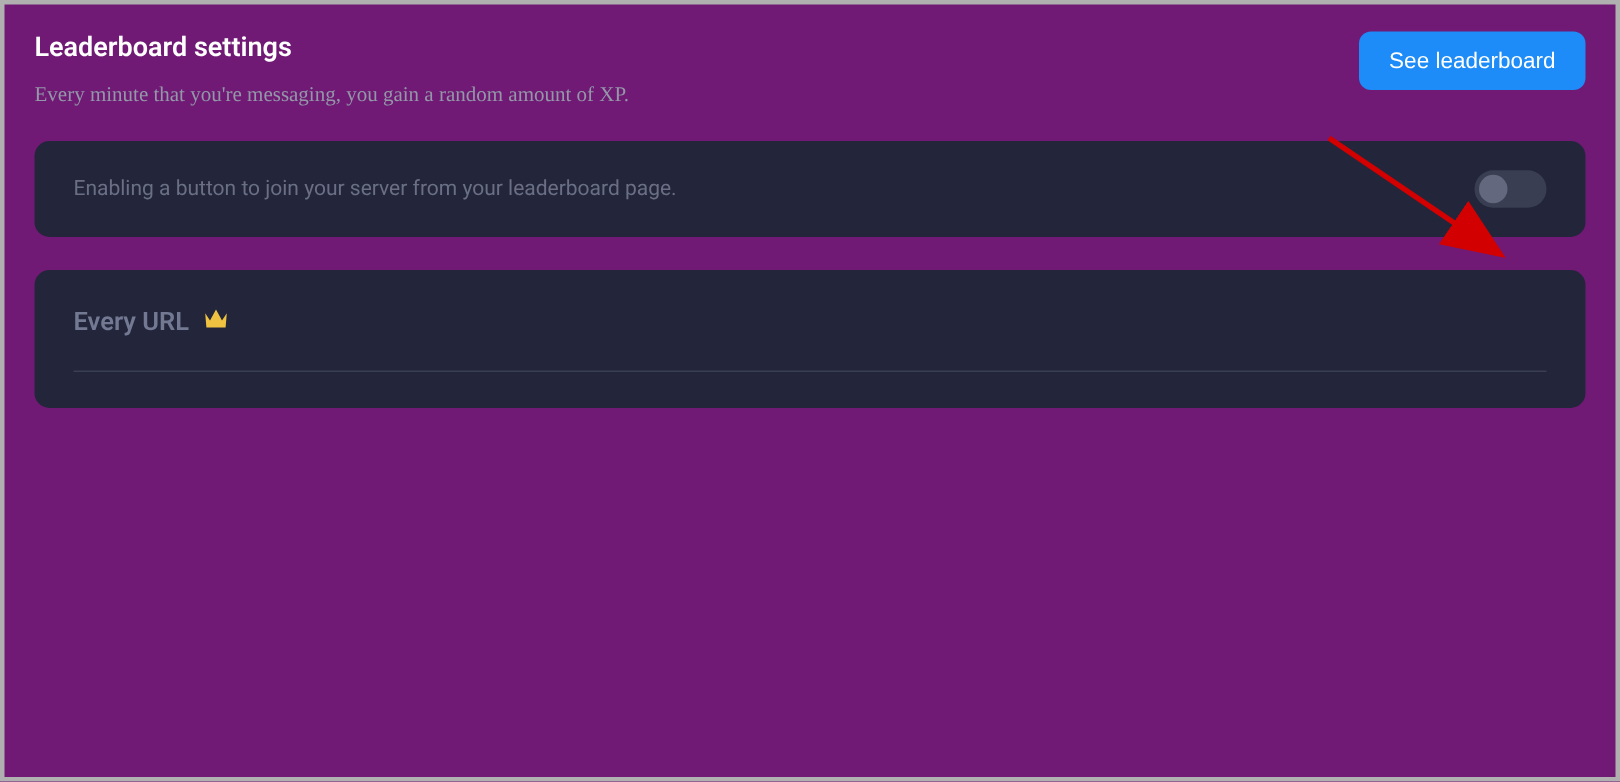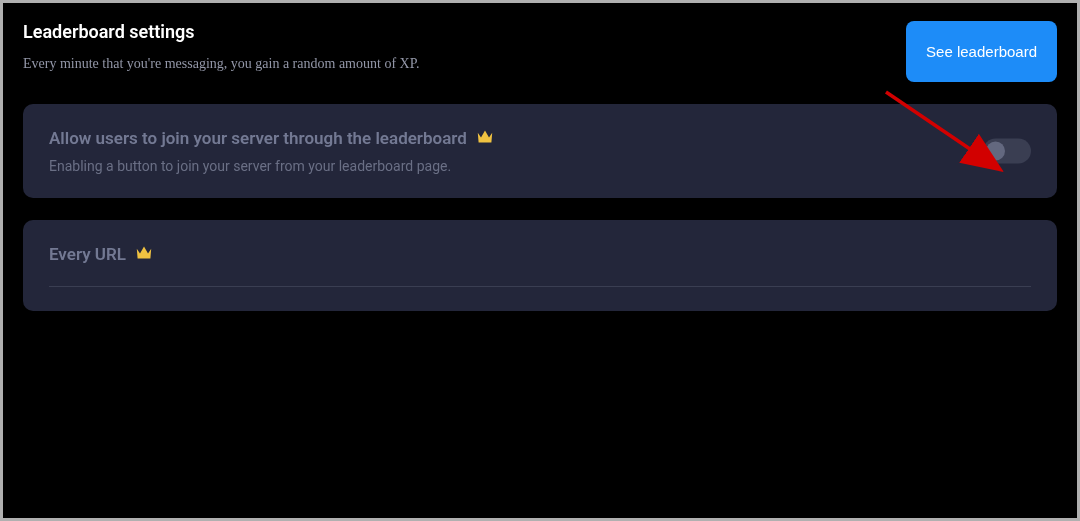--- a/index.html
+++ b/index.html
@@ -5,21 +5,21 @@
     * { margin: 0; padding: 0; box-sizing: border-box; }
     body {
       background: #b0b0b0;
       font-family: -apple-system, BlinkMacSystemFont, "Segoe UI", Roboto, sans-serif;
       width: 1080px;
       height: 521px;
       overflow: hidden;
       padding: 3px;
     }
     .wrap {
-      background: #000000;
+      background: #701a75;
       width: 100%;
       height: 100%;
       color: #fff;
       padding: 18px 20px;
     }
     .header {
       display: flex;
       justify-content: space-between;
       align-items: flex-start;
       margin-bottom: 16px;
@@ -34,21 +34,21 @@
     .page-subtitle {
       font-size: 14px;
       color: #9397a8;
       font-family: Liberation Serif, serif;
     }
     .see-btn {
       background: #1d8cf8;
       color: #fff;
       border: none;
       border-radius: 8px;
-      padding: 22px 20px;
+      padding: 11px 20px;
       font-size: 15px;
       font-weight: 500;
       cursor: pointer;
     }
     .card {
       background: #23263a;
       border-radius: 10px;
       padding: 24px 26px;
       margin-top: 22px;
       position: relative;
@@ -125,28 +125,20 @@
   <div class="header">
     <div class="header-left">
       <div class="page-title">Leaderboard settings</div>
       <div class="page-subtitle">Every minute that you're messaging, you gain a random amount of XP.</div>
     </div>
     <button class="see-btn">See leaderboard</button>
   </div>
 
 
   <div class="card muted">
-    <div class="card-title">
-      <span>Allow users to join your server through the leaderboard</span>
-      <span class="crown-icon">
-        <svg width="20" height="16" viewBox="0 0 24 20">
-          <path d="M3 6 L7 12 L12 3 L17 12 L21 6 L20 18 L4 18 Z" fill="#f0c241"></path>
-        </svg>
-      </span>
-    </div>
     <div class="card-desc">Enabling a button to join your server from your leaderboard page.</div>
     <div class="toggle off">
       <div class="knob"></div>
     </div>
   </div>
 
   <div class="card muted">
     <div class="card-title">
       <span>Every URL</span>
       <span class="crown-icon">

